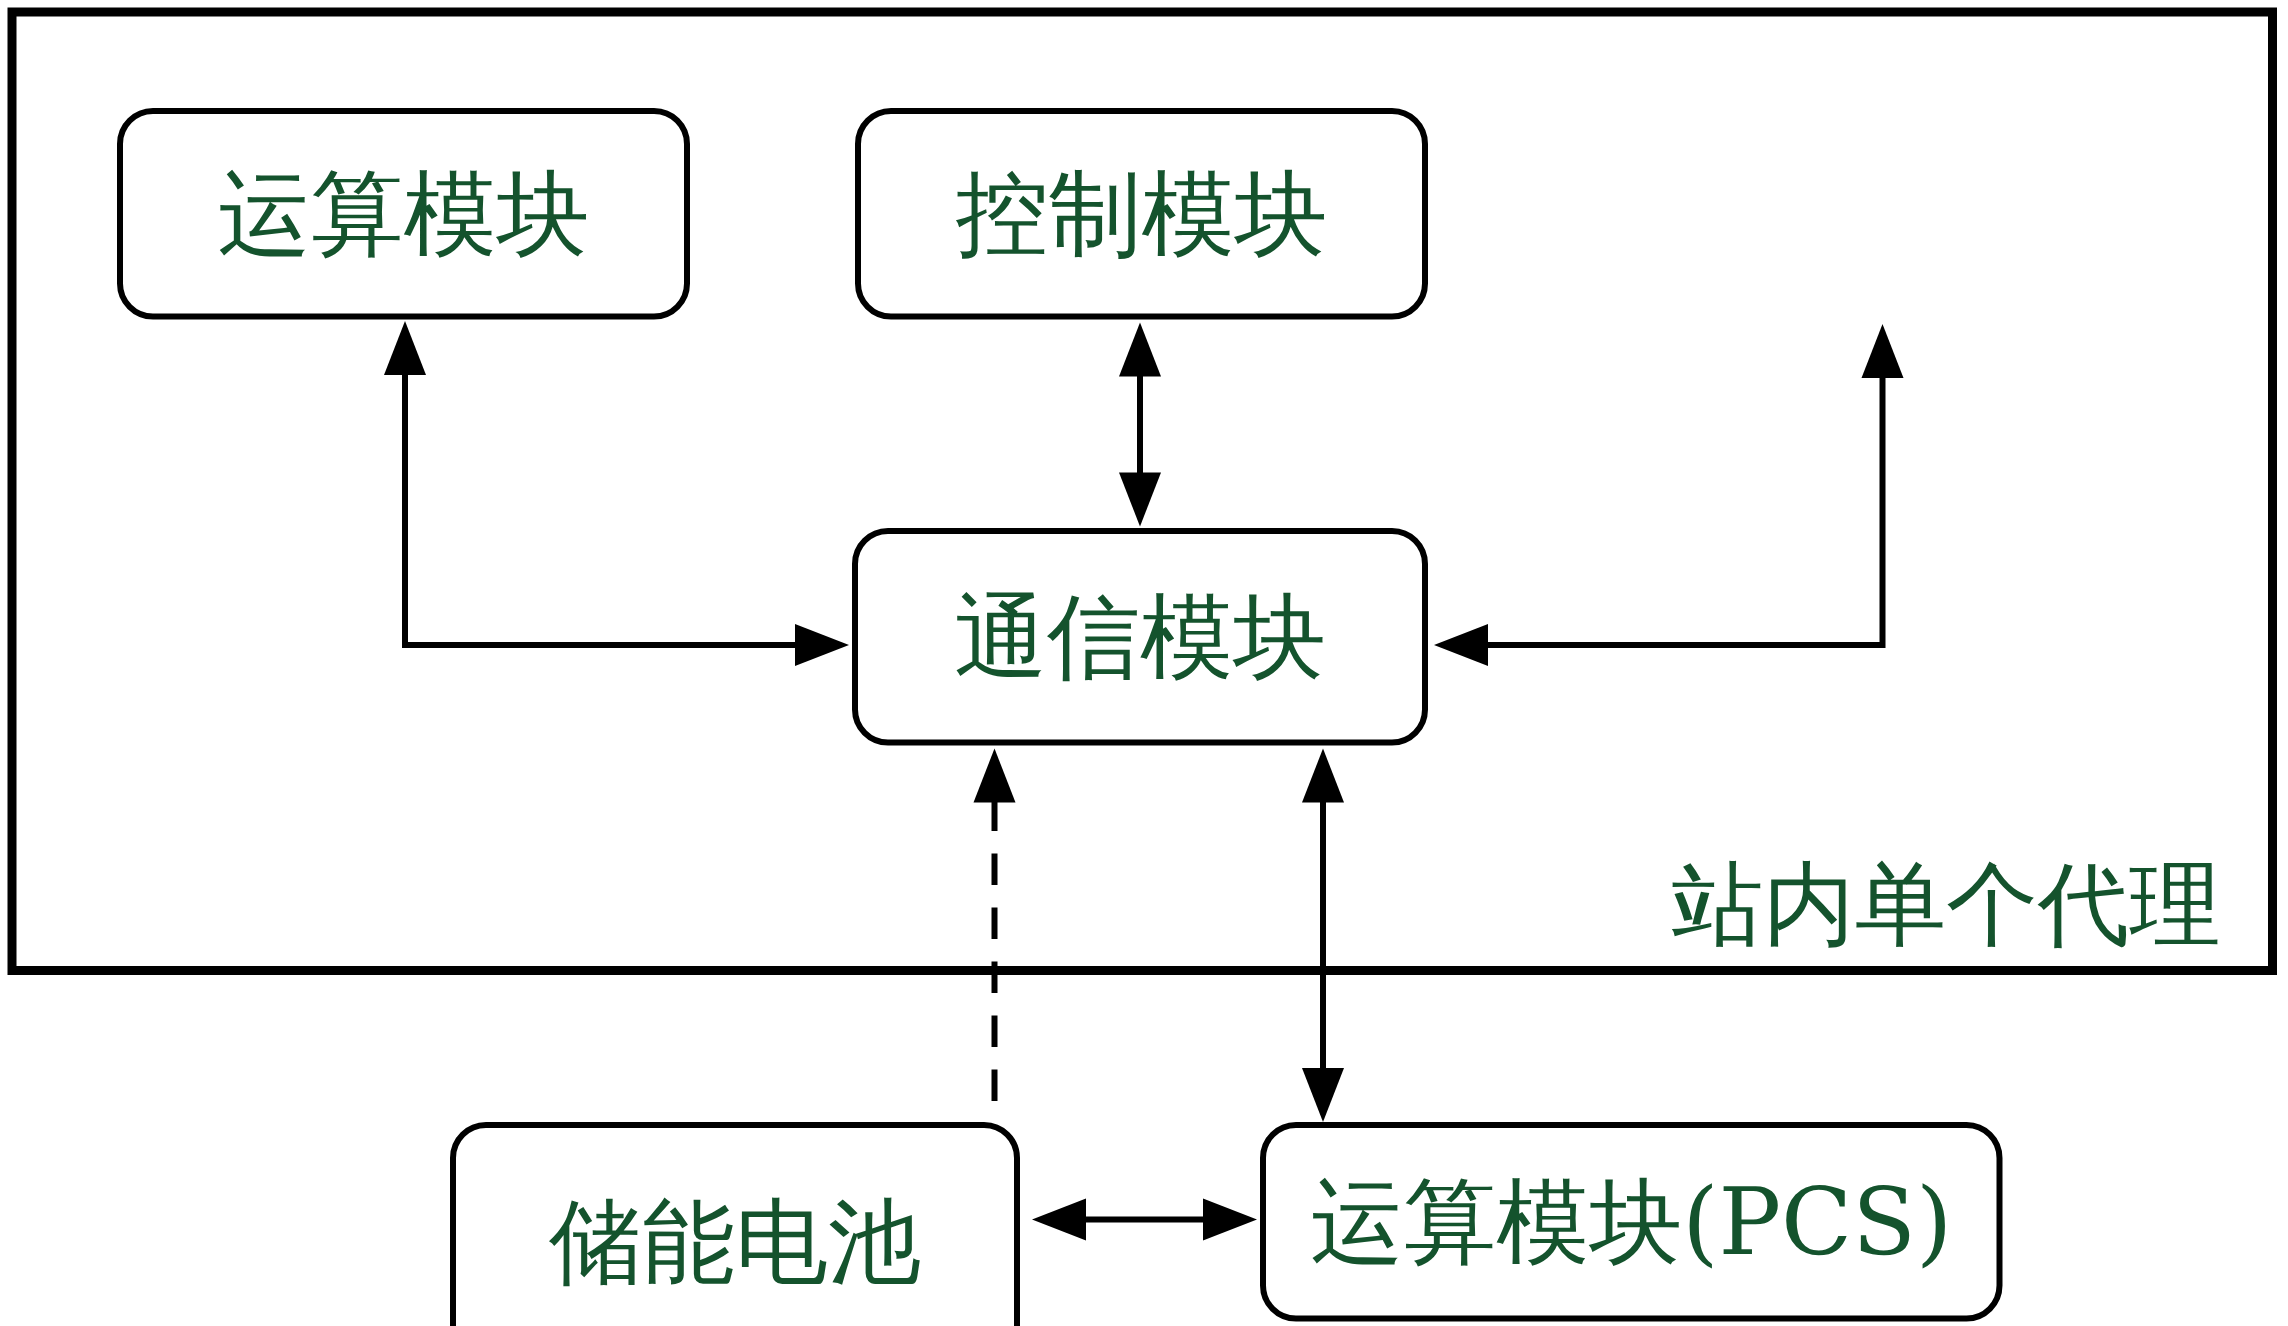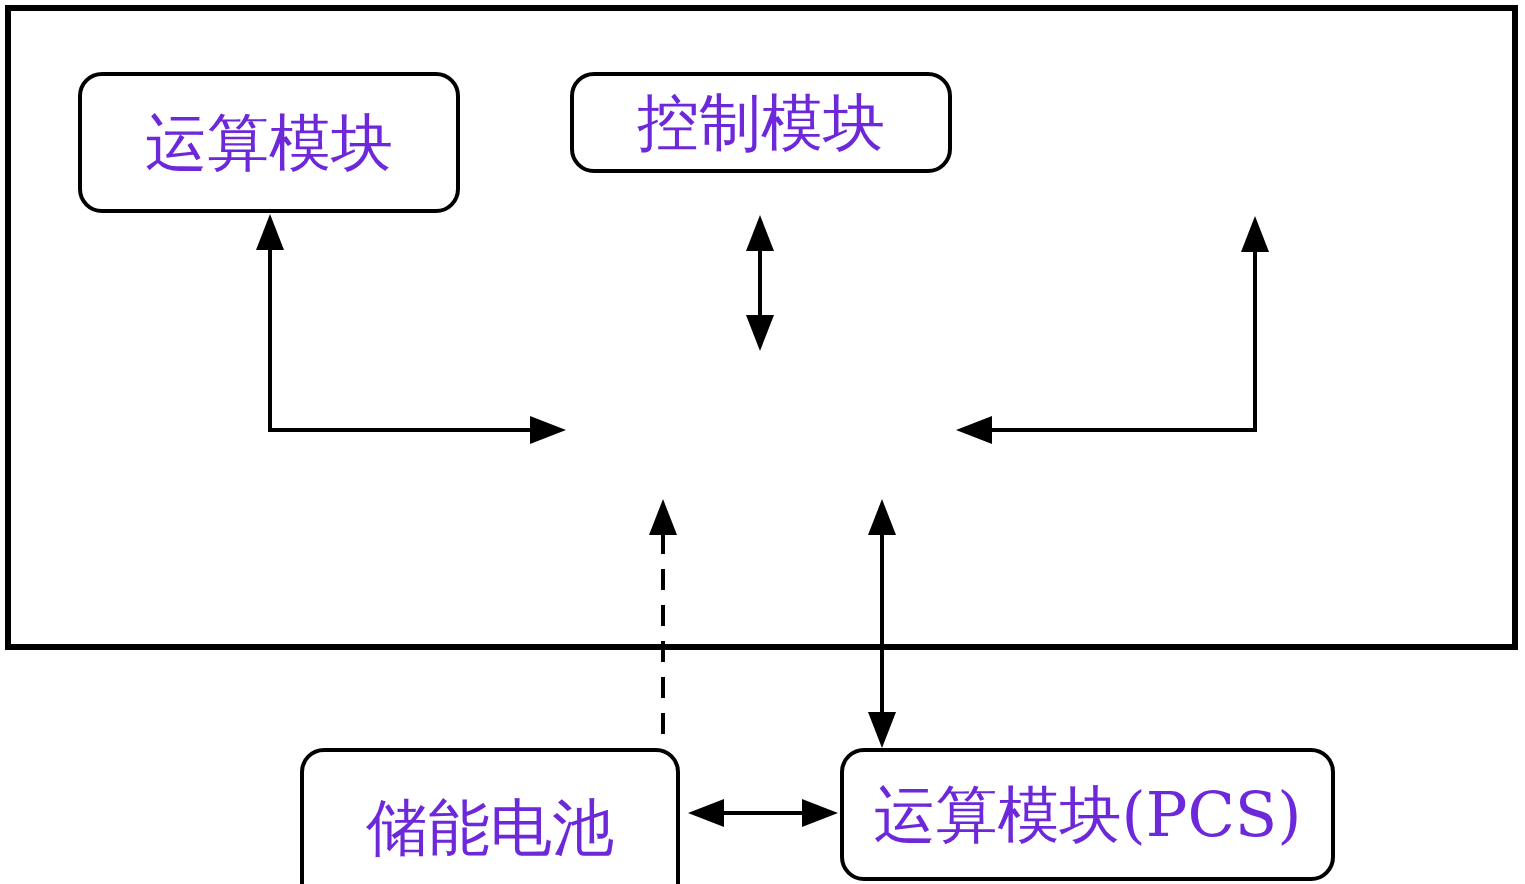--- a/index.html
+++ b/index.html
@@ -6,21 +6,21 @@
     margin: 0;
     padding: 0;
     background: #ffffff;
   }
   .canvas {
     position: relative;
     width: 1525px;
     height: 884px;
     background: #ffffff;
     font-family: "DejaVu Serif", "Liberation Serif", serif;
-    color: #6d28d9;
+    color: #14532d;
     overflow: hidden;
   }
   .outer-box {
     position: absolute;
     left: 5px;
     top: 5px;
     width: 1513px;
     height: 645px;
     border: 6px solid #000000;
     box-sizing: border-box;
@@ -34,21 +34,21 @@
     background: #ffffff;
     display: flex;
     align-items: center;
     justify-content: center;
     font-size: 62px;
     line-height: 1;
     white-space: nowrap;
     z-index: 2;
   }
   .node-compute { left: 78px;  top: 72px;  width: 382px; height: 141px; }
-  .node-control { left: 570px; top: 72px;  width: 382px; height: 101px; }
+  .node-control { left: 570px; top: 72px;  width: 382px; height: 141px; }
   .node-storage { left: 1063px;top: 72px;  width: 380px; height: 142px; }
   .node-comm    { left: 568px; top: 352px; width: 384px; height: 145px; }
   .node-battery { left: 300px; top: 748px; width: 380px; height: 160px; }
   .node-pcs     { left: 840px; top: 748px; width: 495px; height: 133px; }
   .outer-label {
     position: absolute;
     left: 1110px;
     top: 568px;
     width: 375px;
     height: 70px;
@@ -125,23 +125,29 @@
 
   <div class="node node-compute">
     <span>运算模块</span>
   </div>
 
   <div class="node node-control">
     <span>控制模块</span>
   </div>
 
 
+  <div class="node node-comm">
+    <span>通信模块</span>
+  </div>
 
   <div class="node node-battery">
     <span>储能电池</span>
   </div>
 
   <div class="node node-pcs">
     <span>运算模块(PCS)</span>
   </div>
 
+  <div class="outer-label">
+    <span>站内单个代理</span>
+  </div>
 
 </div>
 
 </body></html>

